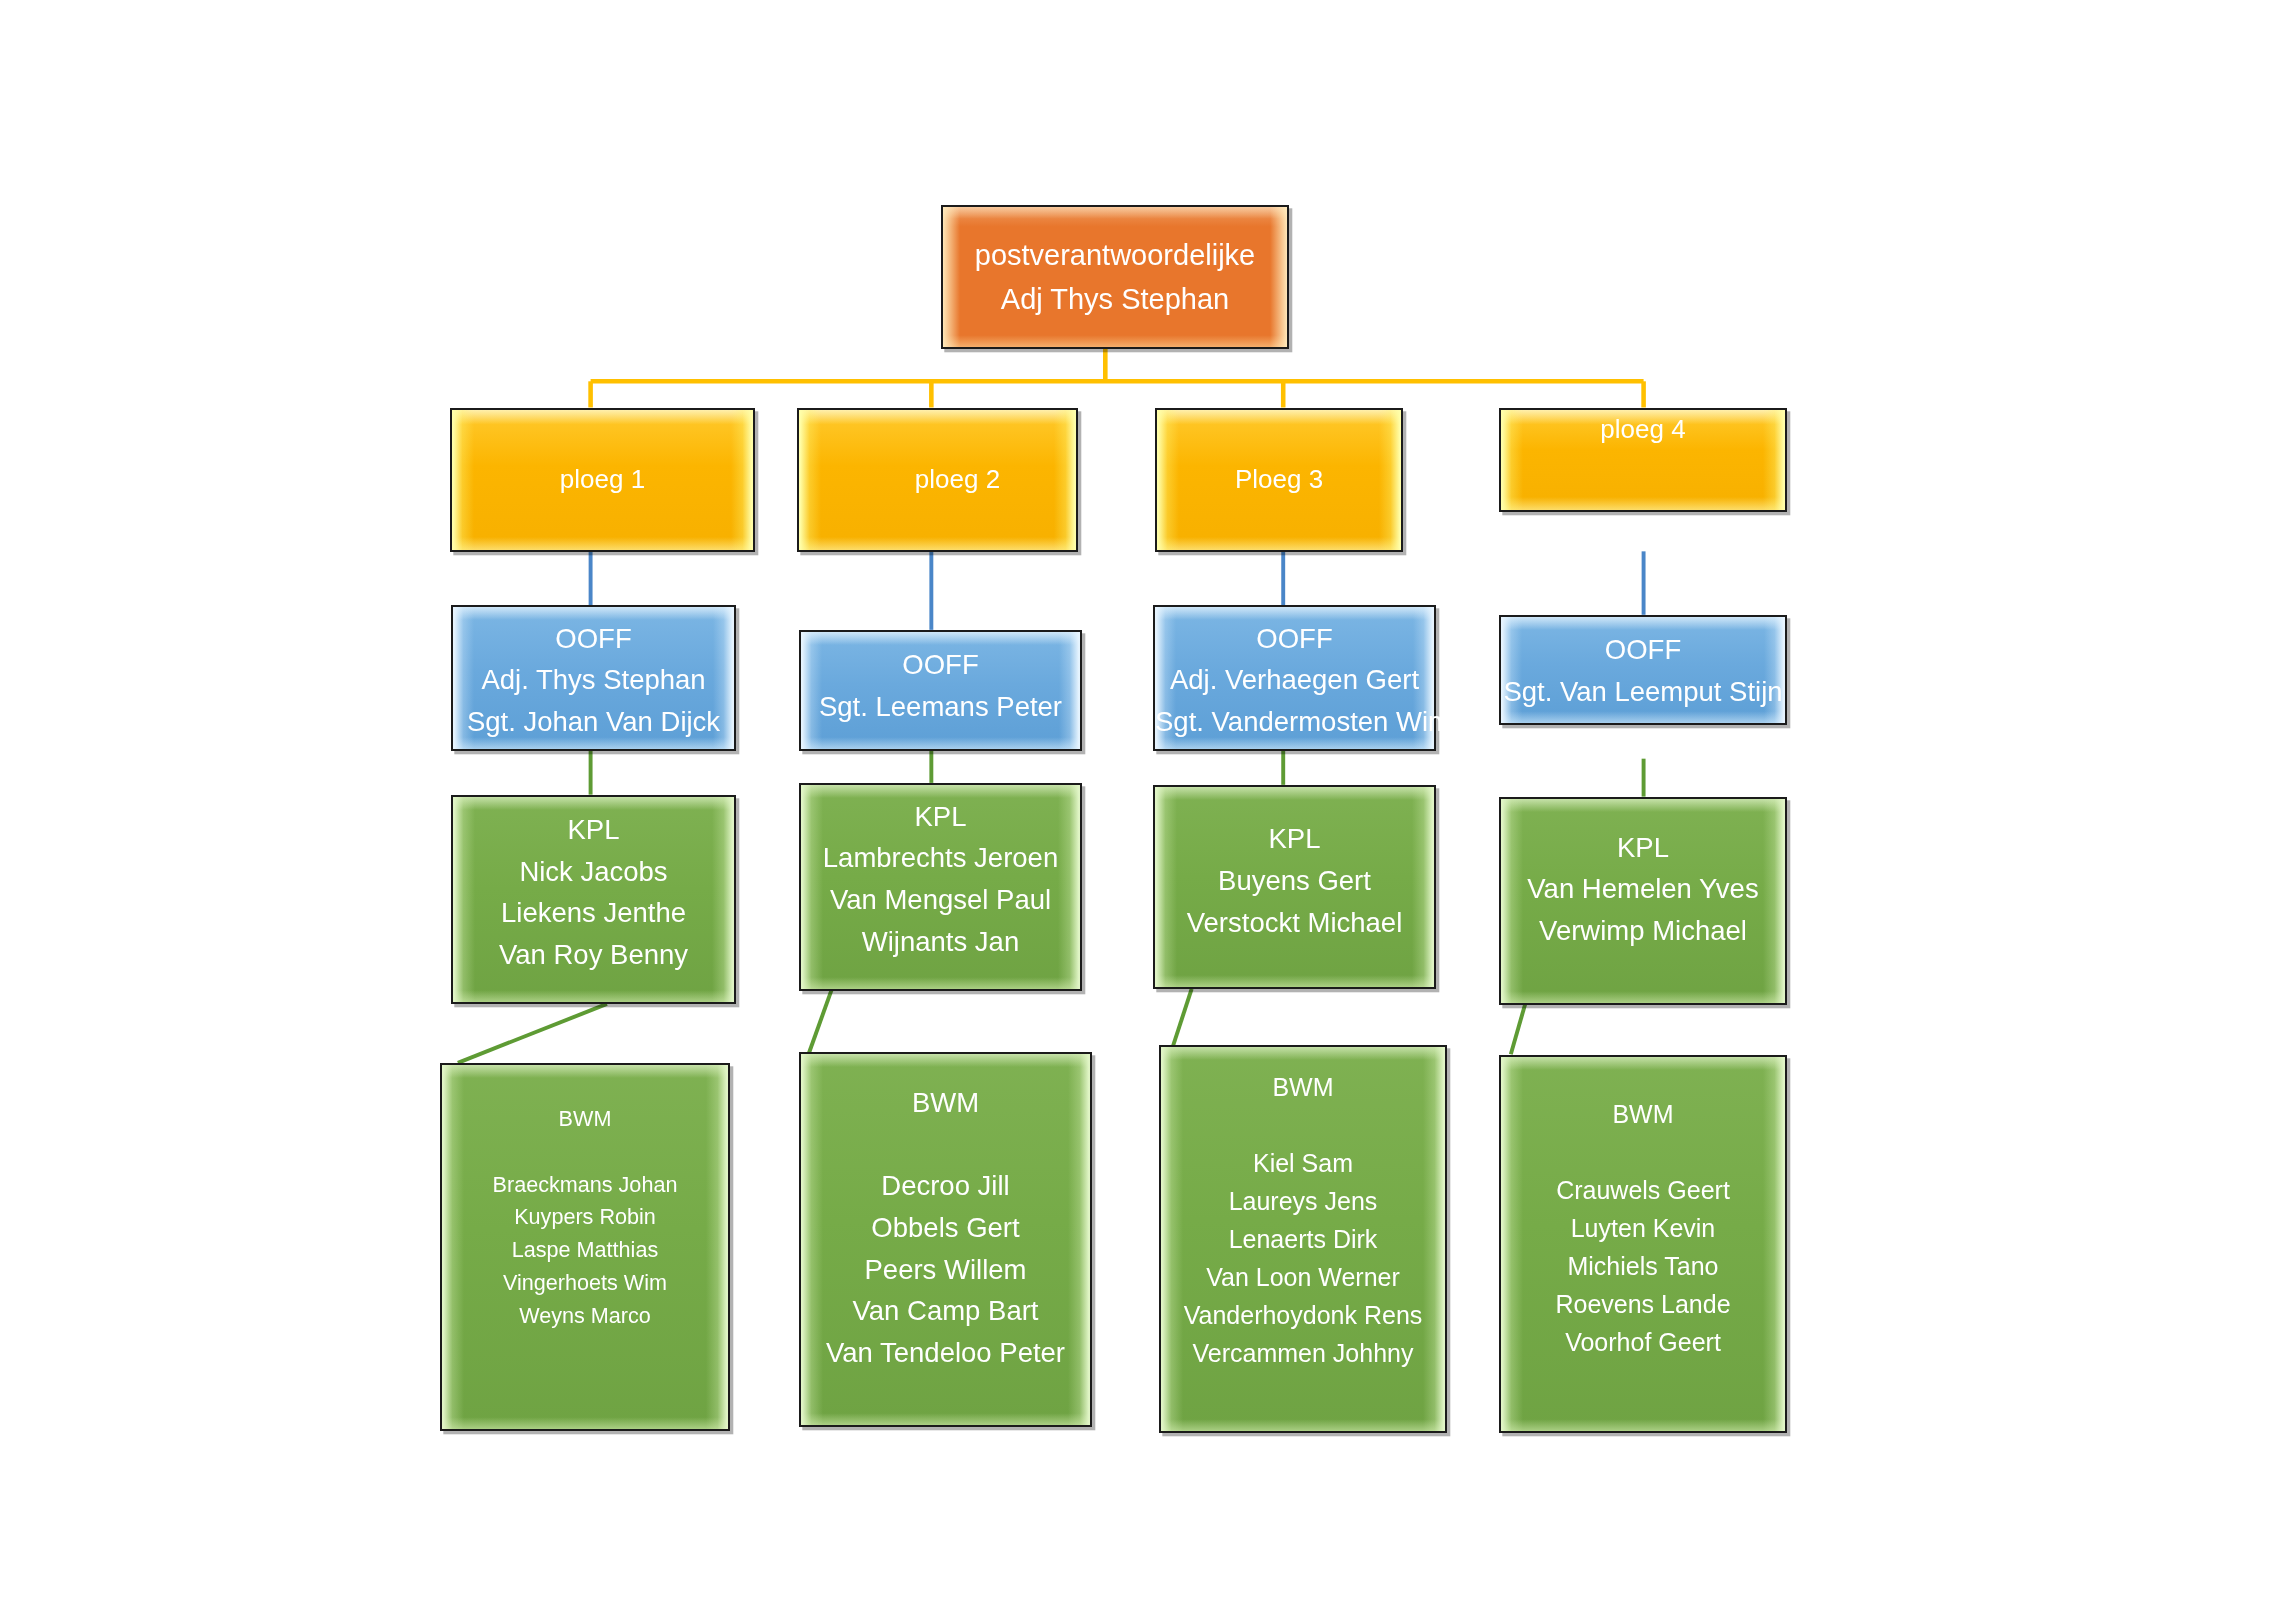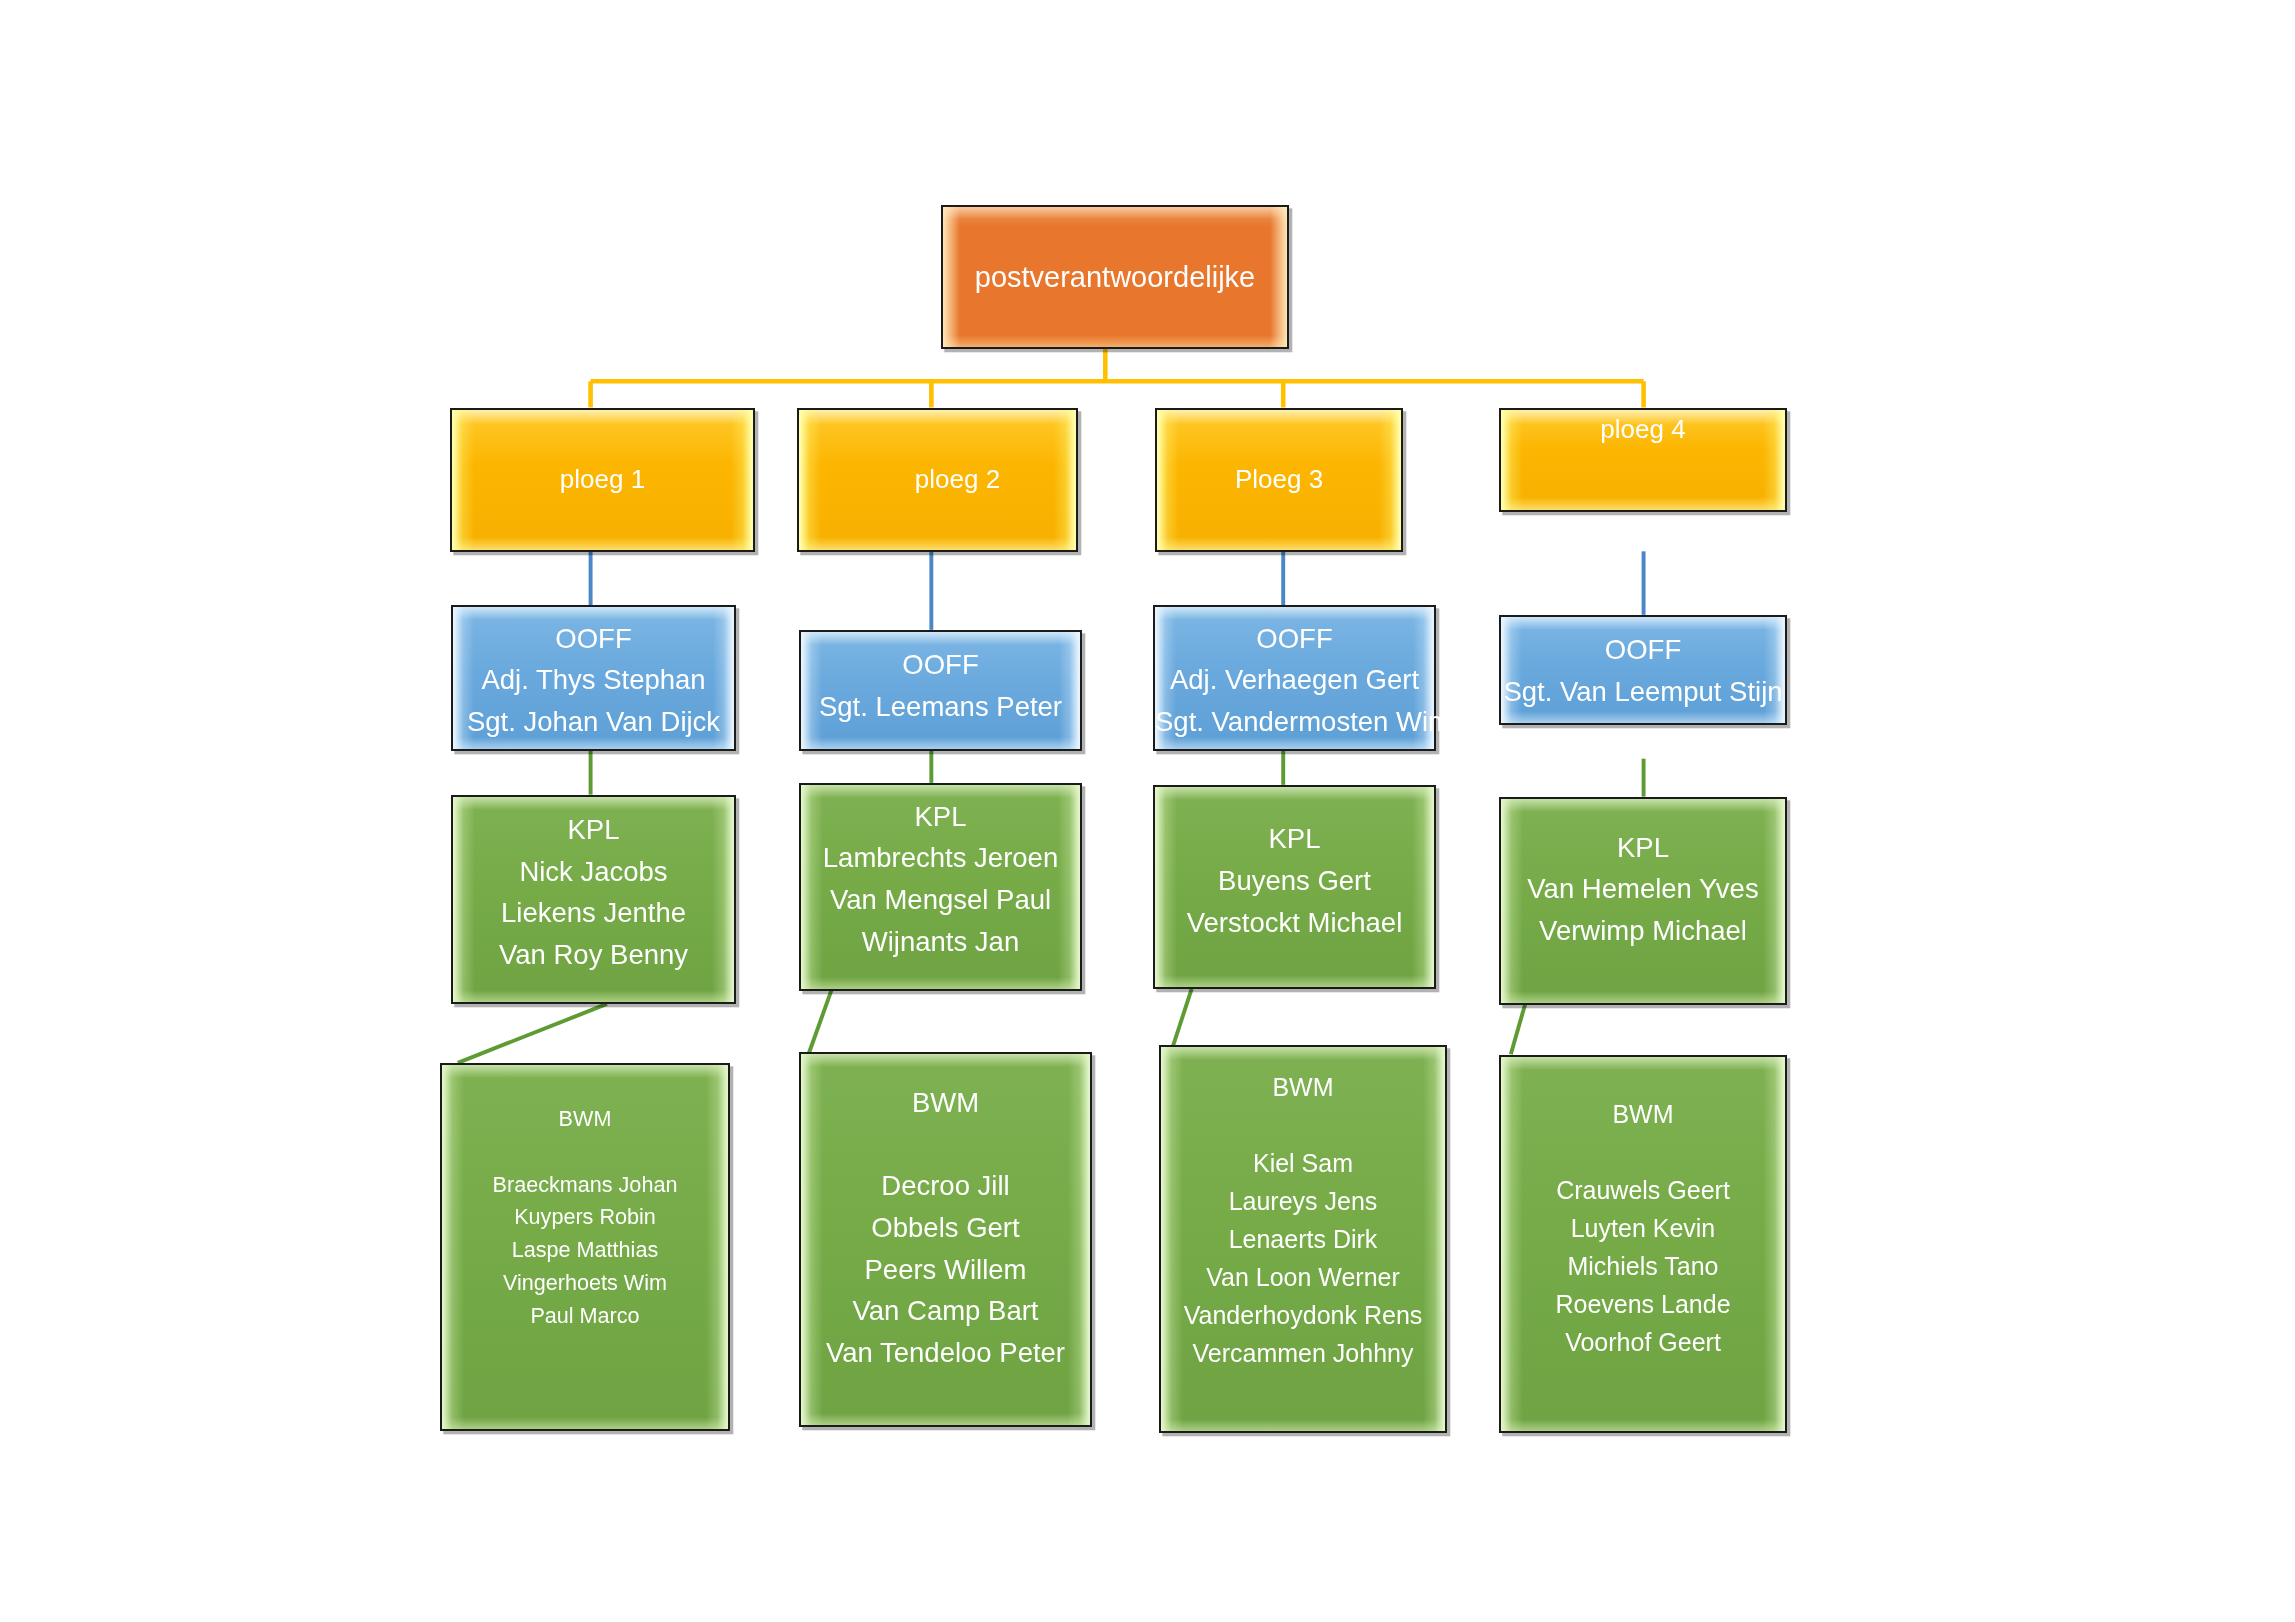--- a/index.html
+++ b/index.html
@@ -119,20 +119,21 @@
     <path d="M928 1535 L700 1625" stroke="#5E9B34" stroke-width="6" fill="none"></path>
     <path d="M1272 1512 L1234 1618" stroke="#5E9B34" stroke-width="6" fill="none"></path>
     <path d="M1822 1512 L1790 1610" stroke="#5E9B34" stroke-width="6" fill="none"></path>
     <path d="M2332 1535 L2310 1612" stroke="#5E9B34" stroke-width="6" fill="none"></path>
   </svg>
 
   <div class="node orange" style="left:941px;top:205px;width:348px;height:144px;justify-content:center;font-size:29px;">
     <span class="inner"></span>
     <div class="txt">
       <span class="line">postverantwoordelijke</span>
+      <span class="line">Adj Thys Stephan</span>
     </div>
   </div>
 
   <div class="node yellow" style="left:450px;top:408px;width:305px;height:144px;justify-content:center;font-size:26px;">
     <span class="inner"></span>
     <div class="txt">
       <span class="line">ploeg 1</span>
     </div>
   </div>
 
@@ -231,21 +232,21 @@
 
   <div class="node green" style="left:440px;top:1063px;width:290px;height:368px;justify-content:flex-start;padding-top:38px;font-size:21.6px;">
     <span class="inner"></span>
     <div class="txt">
       <span class="line">BWM</span>
       <span class="line blank">&nbsp;</span>
       <span class="line">Braeckmans Johan</span>
       <span class="line">Kuypers Robin</span>
       <span class="line">Laspe Matthias</span>
       <span class="line">Vingerhoets Wim</span>
-      <span class="line">Paul Marco</span>
+      <span class="line">Weyns Marco</span>
     </div>
   </div>
 
   <div class="node green" style="left:799px;top:1052px;width:293px;height:375px;justify-content:flex-start;padding-top:27.5px;font-size:27.5px;">
     <span class="inner"></span>
     <div class="txt">
       <span class="line">BWM</span>
       <span class="line blank">&nbsp;</span>
       <span class="line">Decroo Jill</span>
       <span class="line">Obbels Gert</span>

